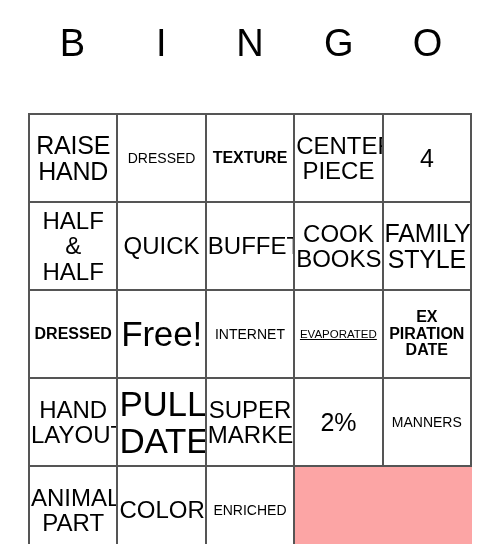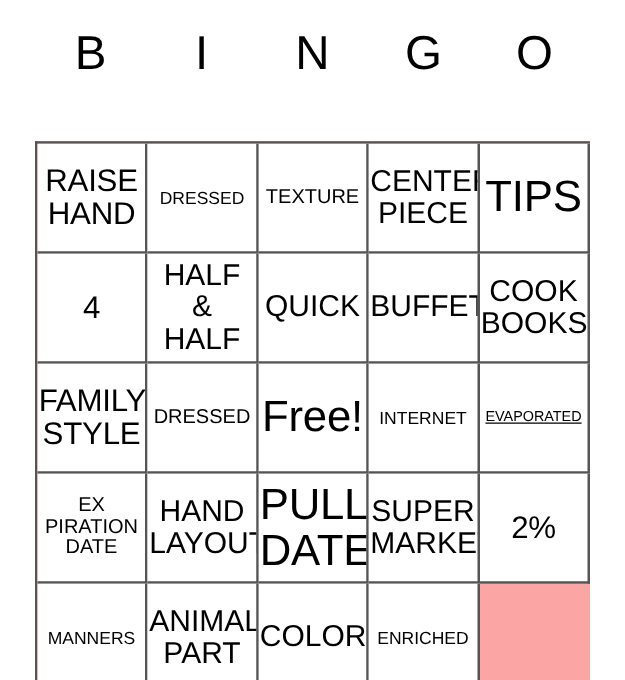--- a/index.html
+++ b/index.html
@@ -80,21 +80,21 @@
     line-height: 1.06;
     color: #000000;
     white-space: pre-line;
     word-break: normal;
   }
 
   
   .fs-xl   { font-size: 35px; }
   .fs-lg   { font-size: 25px; }
   .fs-md   { font-size: 24px; }
-  .fs-sm   { font-size: 16px; }
+  .fs-sm   { font-size: 16px; font-weight: bold; }
   .fs-xs   { font-size: 14px; }
   .fs-xxs  { font-size: 11.5px; text-decoration: underline; }
 
   .fs-xl, .fs-lg { letter-spacing: -0.2px; }
 </style>
 </head>
 <body>
 
 <div id="card-root">
 
@@ -125,23 +125,20 @@
         <span class="cell-text fs-xs">DRESSED</span>
       </div>
       <div class="cell">
         <span class="cell-text fs-sm">TEXTURE</span>
       </div>
       <div class="cell">
         <span class="cell-text fs-md">CENTER
 PIECE</span>
       </div>
       <div class="cell">
-        <span class="cell-text fs-xl">TIPS</span>
-      </div>
-      <div class="cell">
         <span class="cell-text fs-lg">4</span>
       </div>
       <div class="cell">
         <span class="cell-text fs-md">HALF
 &amp;
 HALF</span>
       </div>
       <div class="cell">
         <span class="cell-text fs-md">QUICK</span>
       </div>

